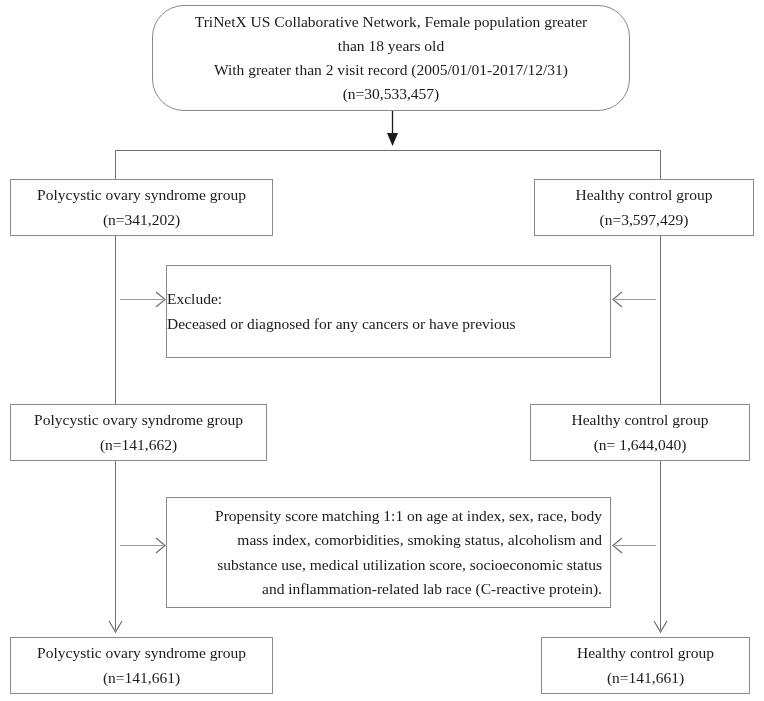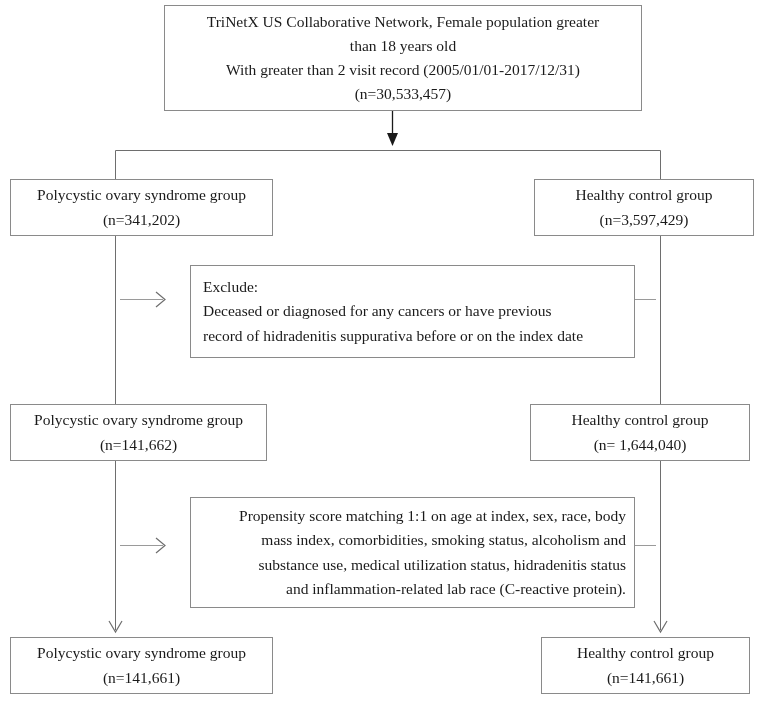--- a/index.html
+++ b/index.html
@@ -27,23 +27,21 @@
     font-size: 15.5px;
     line-height: 1.55;
   }
   .node.center {
     align-items: center;
     text-align: center;
   }
   .node.left {
     align-items: flex-start;
     text-align: left;
-    padding-left: 12px;
     padding-right: 8px;
-    margin-left: 24px;
   }
   .node .ln { display: block; white-space: nowrap; }
   svg { display: block; overflow: visible; }
 
   #canvas svg line, #canvas svg polyline { vector-effect: non-scaling-stroke; }
 </style>
 </head>
 <body>
 
 <div id="canvas">
@@ -74,57 +72,56 @@
     <line x1="656" y1="299.5" x2="615" y2="299.5" stroke="#9a9a9a" stroke-width="1.2"></line>
     <polyline points="622,292 613,299.5 622,307" fill="none" stroke="#6e6e6e" stroke-width="1.2"></polyline>
 
     <line x1="120" y1="545.5" x2="163" y2="545.5" stroke="#9a9a9a" stroke-width="1.2"></line>
     <polyline points="156,538 165,545.5 156,553" fill="none" stroke="#6e6e6e" stroke-width="1.2"></polyline>
 
     <line x1="656" y1="545.5" x2="615" y2="545.5" stroke="#9a9a9a" stroke-width="1.2"></line>
     <polyline points="622,538 613,545.5 622,553" fill="none" stroke="#6e6e6e" stroke-width="1.2"></polyline>
   </svg>
 
-  <div class="node center" style="left:164px; top:5px; width:478px; height:106px;">
+  <div class="node center" style="left:152px; top:5px; width:478px; height:106px;border-radius:32px;">
     <span class="ln">TriNetX US Collaborative Network, Female population greater</span>
     <span class="ln">than 18 years old</span>
     <span class="ln">With greater than 2 visit record (2005/01/01-2017/12/31)</span>
     <span class="ln">(n=30,533,457)</span>
   </div>
 
   <div class="node center" style="left:10px; top:179px; width:263px; height:57px;">
     <span class="ln">Polycystic ovary syndrome group</span>
     <span class="ln">(n=341,202)</span>
   </div>
 
   <div class="node center" style="left:534px; top:179px; width:220px; height:57px;">
     <span class="ln">Healthy control group</span>
     <span class="ln">(n=3,597,429)</span>
   </div>
 
   <div class="node left" style="left:166px; top:265px; width:445px; height:93px;">
     <span class="ln">Exclude:</span>
     <span class="ln">Deceased or diagnosed for any cancers or have previous</span>
-    <span class="ln">record of hidradenitis suppurativa before or on the index date</span>
   </div>
 
   <div class="node center" style="left:10px; top:404px; width:257px; height:57px;">
     <span class="ln">Polycystic ovary syndrome group</span>
     <span class="ln">(n=141,662)</span>
   </div>
 
   <div class="node center" style="left:530px; top:404px; width:220px; height:57px;">
     <span class="ln">Healthy control group</span>
     <span class="ln">(n= 1,644,040)</span>
   </div>
 
   <div class="node left" style="left:166px; top:497px; width:445px; height:111px;align-items:flex-end;">
     <span class="ln">Propensity score matching 1:1 on age at index, sex, race, body</span>
     <span class="ln">mass index, comorbidities, smoking status, alcoholism and</span>
-    <span class="ln">substance use, medical utilization status, hidradenitis status</span>
+    <span class="ln">substance use, medical utilization score, socioeconomic status</span>
     <span class="ln">and inflammation-related lab race (C-reactive protein).</span>
   </div>
 
   <div class="node center" style="left:10px; top:637px; width:263px; height:57px;">
     <span class="ln">Polycystic ovary syndrome group</span>
     <span class="ln">(n=141,661)</span>
   </div>
 
   <div class="node center" style="left:541px; top:637px; width:209px; height:57px;">
     <span class="ln">Healthy control group</span>

